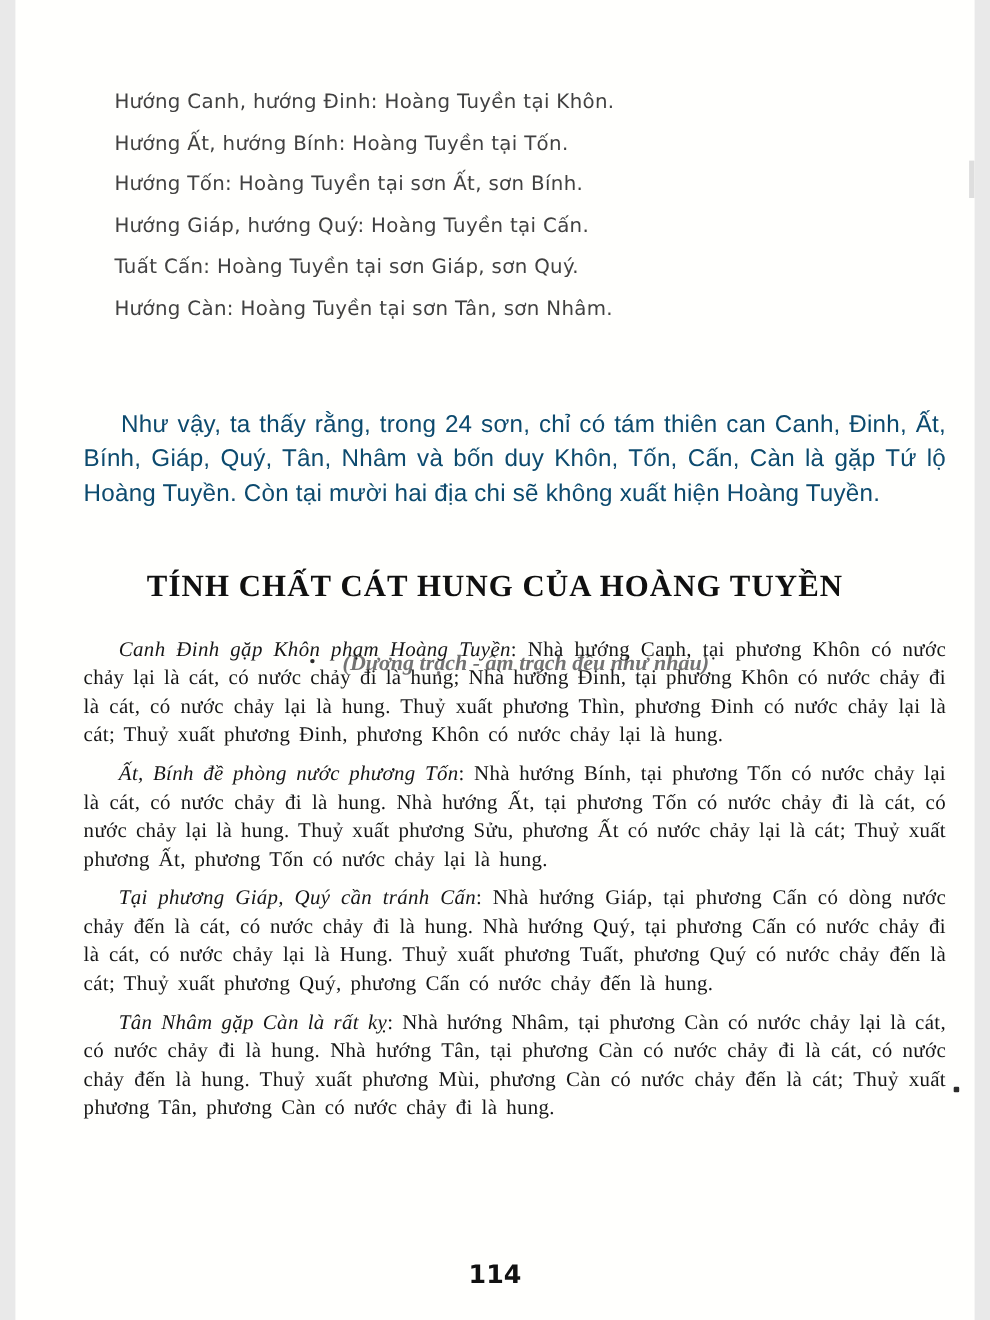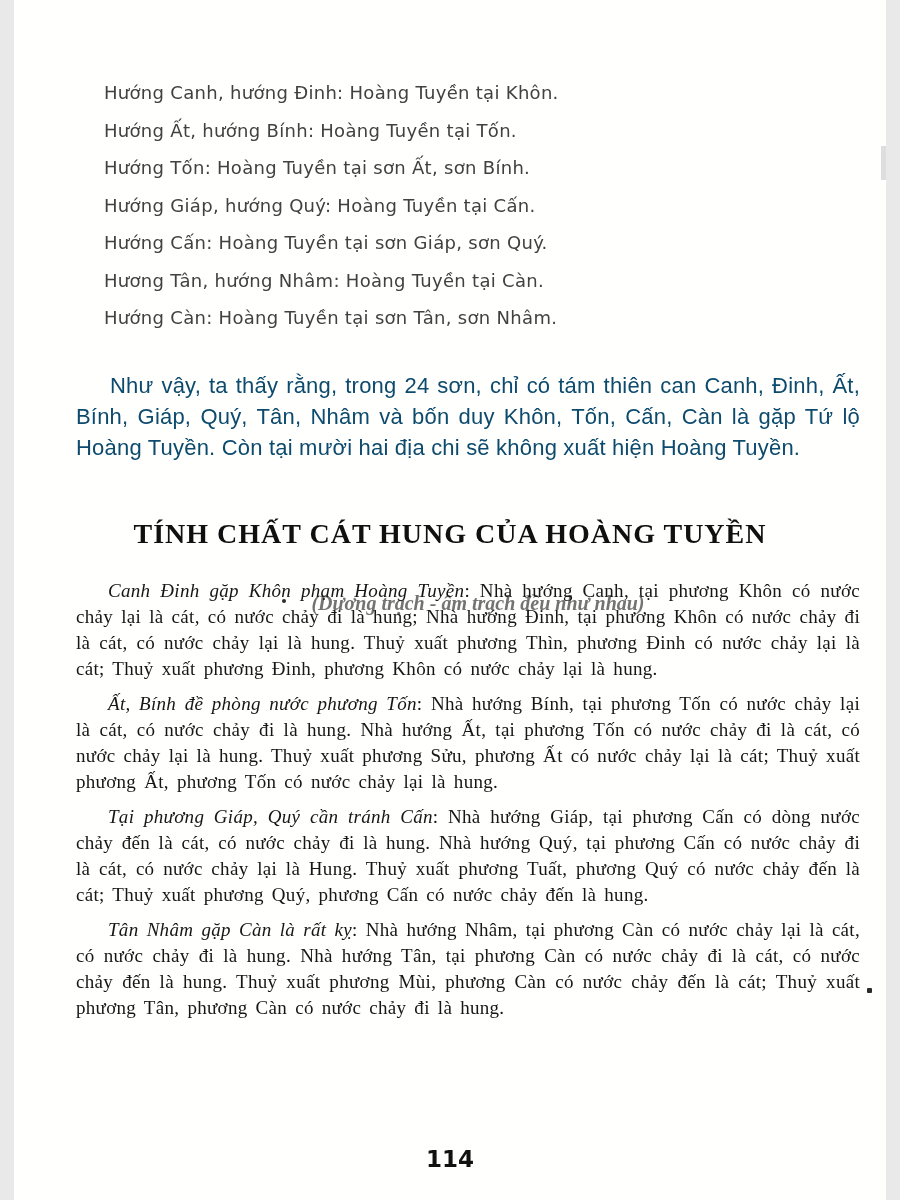--- a/index.html
+++ b/index.html
@@ -128,22 +128,21 @@
 </head>
 <body>
 
 <div class="page">
 
   <div class="top-list">
     <div class="list-line">Hướng Canh, hướng Đinh: Hoàng Tuyền tại Khôn.</div>
     <div class="list-line">Hướng Ất, hướng Bính: Hoàng Tuyền tại Tốn.</div>
     <div class="list-line">Hướng Tốn: Hoàng Tuyền tại sơn Ất, sơn Bính.</div>
     <div class="list-line">Hướng Giáp, hướng Quý: Hoàng Tuyền tại Cấn.</div>
-    <div class="list-line">Hướng Cấn: Hoàng Tuyền tại sơn Giáp, sơn Quý.</div>
-    <div class="list-line">Hương Tân, hướng Nhâm: Hoàng Tuyền tại Càn.</div>
+    <div class="list-line">Tuất Cấn: Hoàng Tuyền tại sơn Giáp, sơn Quý.</div>
     <div class="list-line">Hướng Càn: Hoàng Tuyền tại sơn Tân, sơn Nhâm.</div>
   </div>
 
   <div class="intro">Như vậy, ta thấy rằng, trong 24 sơn, chỉ có tám thiên can Canh, Đinh, Ất, Bính, Giáp, Quý, Tân, Nhâm và bốn duy Khôn, Tốn, Cấn, Càn là gặp Tứ lộ Hoàng Tuyền. Còn tại mười hai địa chi sẽ không xuất hiện Hoàng Tuyền.</div>
 
   <h1 class="section-title">TÍNH CHẤT CÁT HUNG CỦA HOÀNG TUYỀN</h1>
   <div class="section-subtitle">(Dương trạch - âm trạch đều như nhau)</div>
 
   <div class="scan-dot dot-subtitle"></div>
   <div class="scan-dot dot-right"></div>

